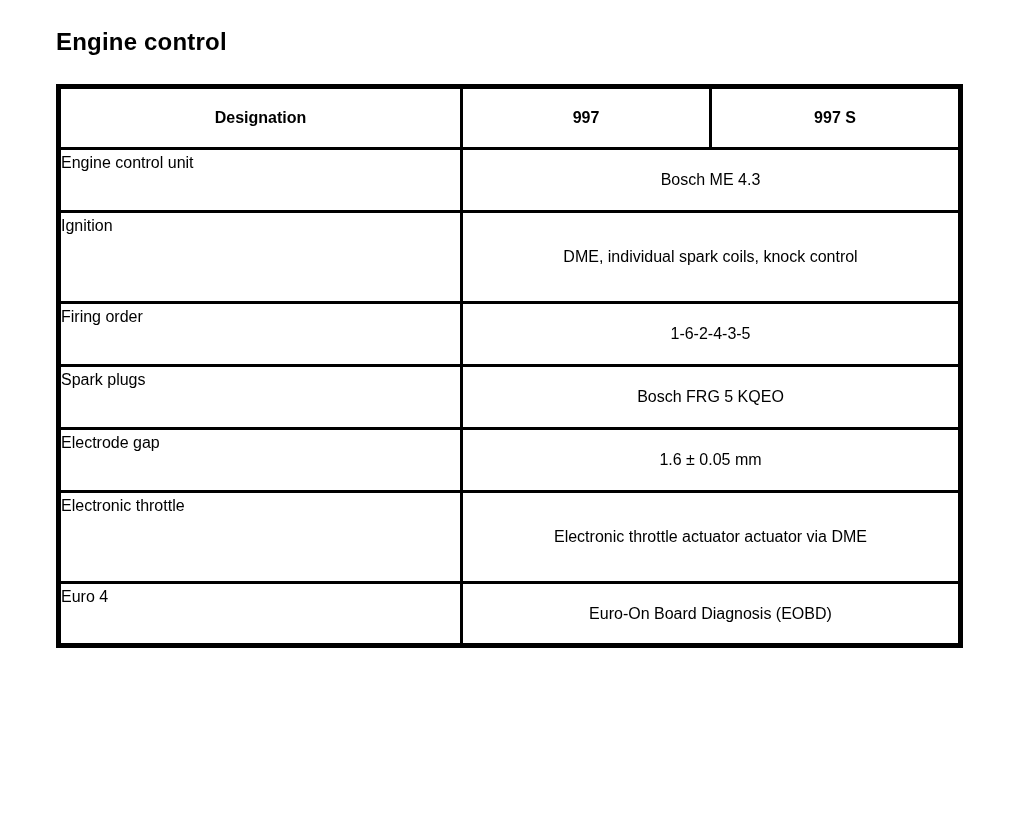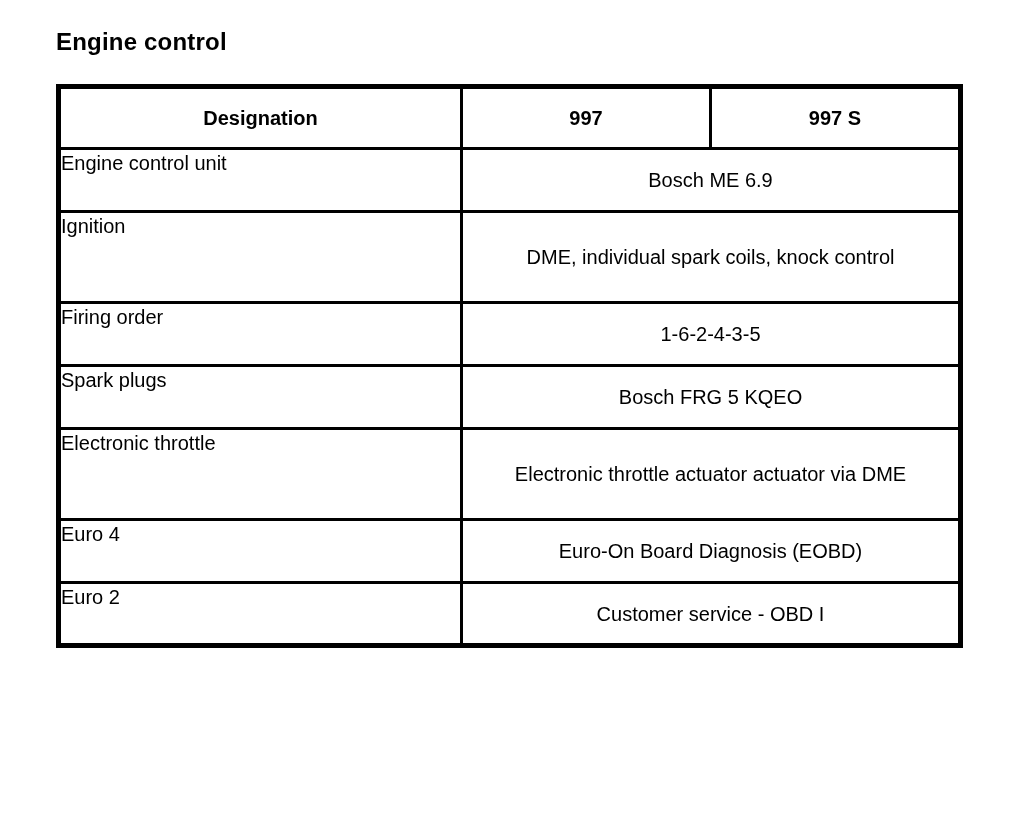--- a/index.html
+++ b/index.html
@@ -29,21 +29,21 @@
     left: 56px;
     top: 84px;
     border-collapse: collapse;
     table-layout: fixed;
     width: 902px;
     background: #ffffff;
   }
   table.spec-table th,
   table.spec-table td {
     border: 3px solid #000000;
-    font-size: 20px;
+    font-size: 16px;
     line-height: 26px;
     padding: 0;
     overflow: hidden;
   }
   table.spec-table {
     border: 5px solid #000000;
   }
   table.spec-table th {
     font-weight: bold;
     text-align: center;
@@ -80,42 +80,42 @@
     <thead>
       <tr class="header-row">
         <th>Designation</th>
         <th>997</th>
         <th>997 S</th>
       </tr>
     </thead>
     <tbody>
       <tr class="row-single">
         <td class="label-cell">Engine control unit</td>
-        <td class="value-cell" colspan="2">Bosch ME 6.9</td>
+        <td class="value-cell" colspan="2">Bosch ME 4.3</td>
       </tr>
       <tr class="row-double">
         <td class="label-cell">Ignition</td>
         <td class="value-cell" colspan="2">DME, individual spark coils, knock control</td>
       </tr>
       <tr class="row-single">
         <td class="label-cell">Firing order</td>
         <td class="value-cell" colspan="2">1-6-2-4-3-5</td>
       </tr>
       <tr class="row-single">
         <td class="label-cell">Spark plugs</td>
         <td class="value-cell" colspan="2">Bosch FRG 5 KQEO</td>
       </tr>
+      <tr class="row-single">
+        <td class="label-cell">Electrode gap</td>
+        <td class="value-cell" colspan="2">1.6 ± 0.05 mm</td>
+      </tr>
       <tr class="row-double">
         <td class="label-cell">Electronic throttle</td>
         <td class="value-cell" colspan="2">Electronic throttle actuator actuator via DME</td>
       </tr>
       <tr class="row-single">
         <td class="label-cell">Euro 4</td>
         <td class="value-cell" colspan="2">Euro-On Board Diagnosis (EOBD)</td>
       </tr>
-      <tr class="row-single">
-        <td class="label-cell">Euro 2</td>
-        <td class="value-cell" colspan="2">Customer service - OBD I</td>
-      </tr>
     </tbody>
   </table>
 
 </div>
 
 </body></html>

